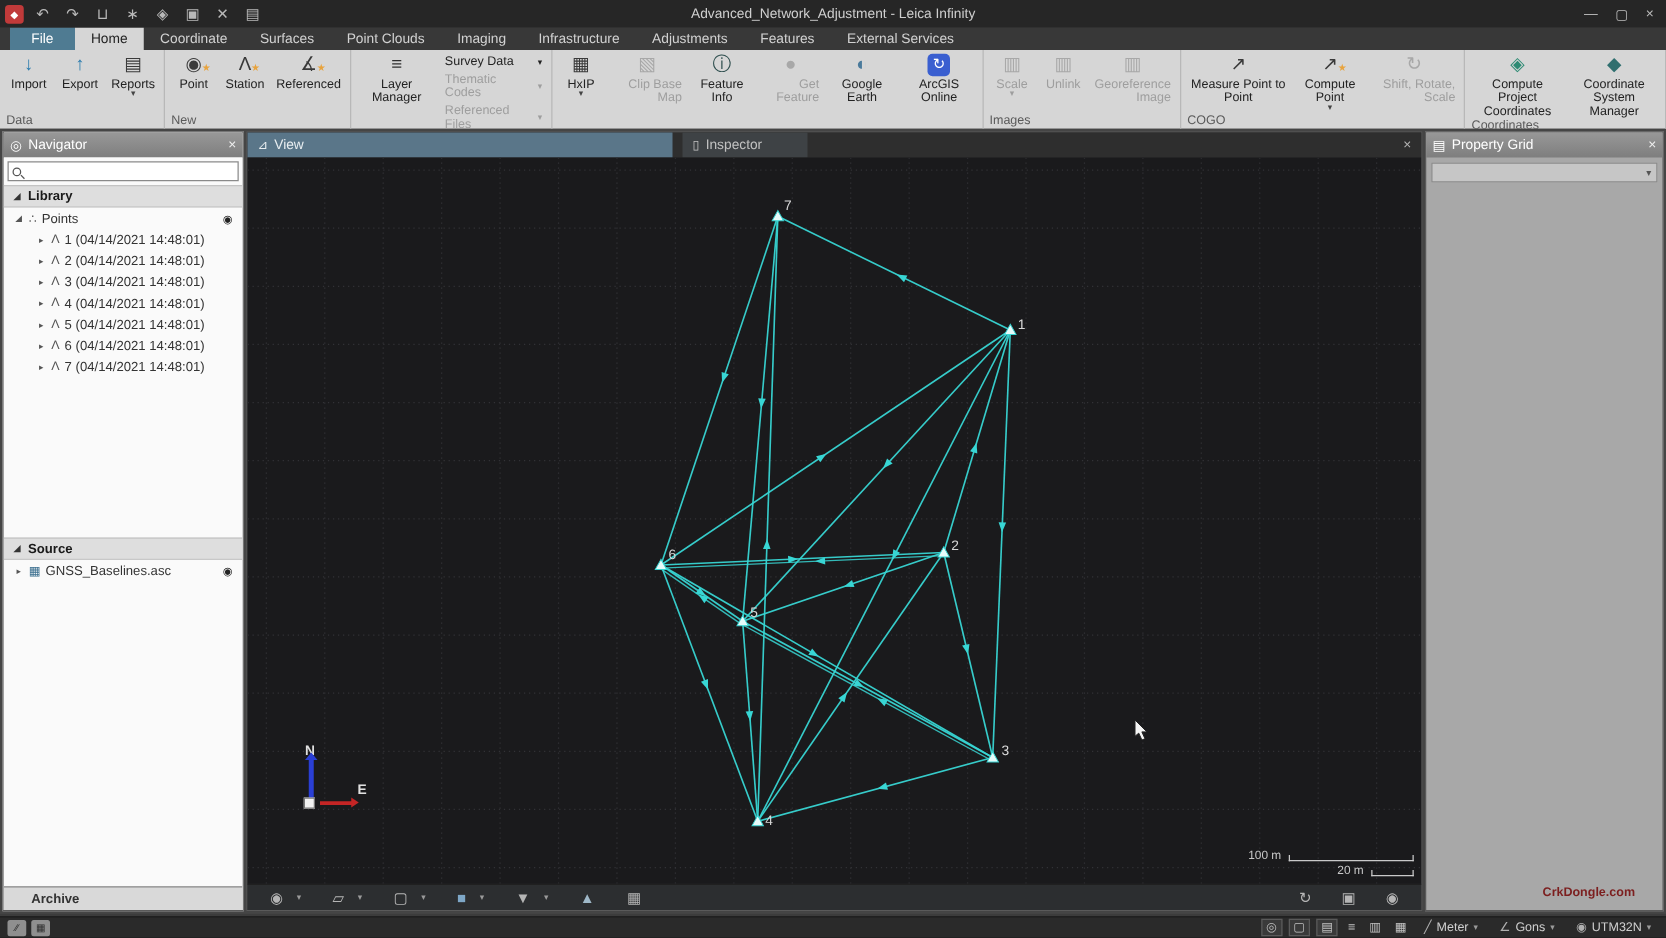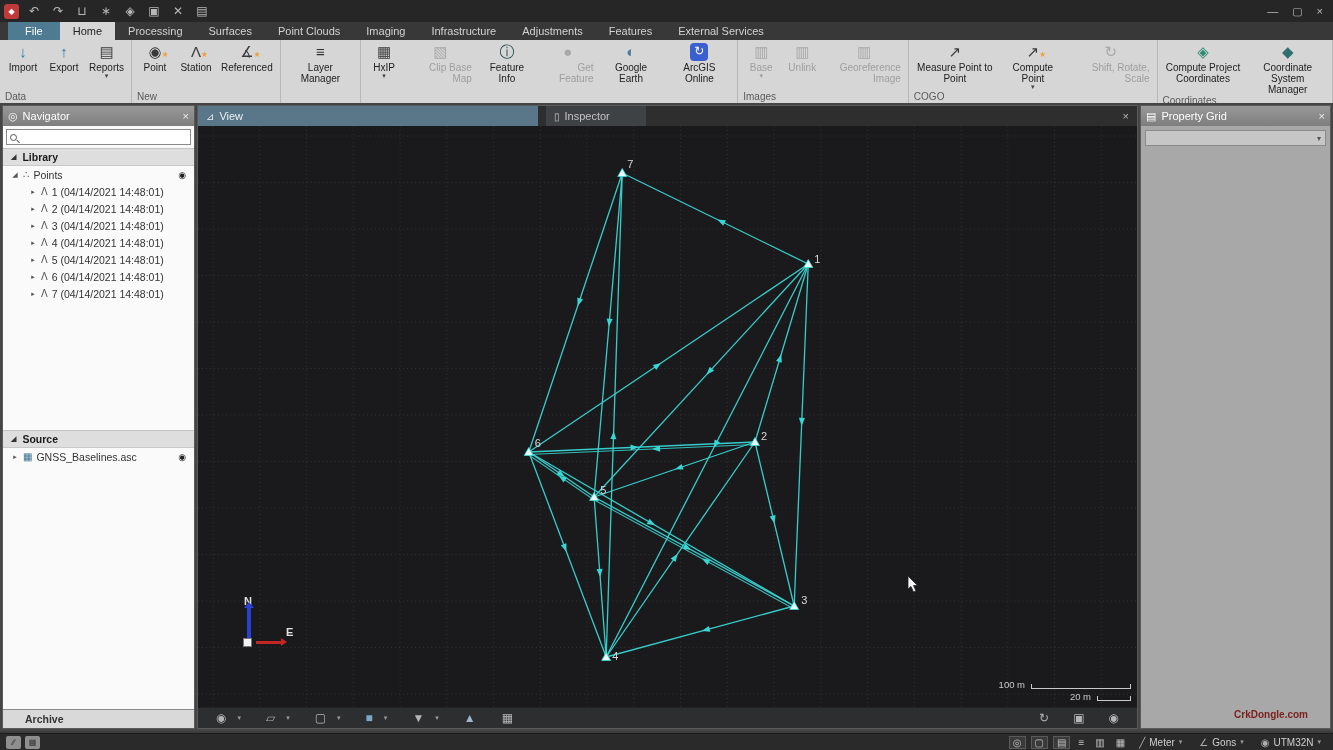--- a/index.html
+++ b/index.html
@@ -131,31 +131,32 @@
         <div class="app-logo">◆</div>
         <div class="qat-btn">↶</div>
         <div class="qat-btn">↷</div>
         <div class="qat-btn">⊔</div>
         <div class="qat-btn">∗</div>
         <div class="qat-btn">◈</div>
         <div class="qat-btn">▣</div>
         <div class="qat-btn">✕</div>
         <div class="qat-btn">▤</div>
       </div>
+    <div class="wtitle">Advanced_Network_Adjustment - Leica Infinity</div>
     <div class="wincontrols" id="wincontrols">
         <span>—</span>
         <span>▢</span>
         <span>×</span>
       </div>
   </div>
 
   <div class="tabrow" id="tabrow">
       <div class="rtab file">File</div>
       <div class="rtab active">Home</div>
-      <div class="rtab">Processing</div>
+      <div class="rtab">Coordinate</div>
       <div class="rtab">Surfaces</div>
       <div class="rtab">Point Clouds</div>
       <div class="rtab">Imaging</div>
       <div class="rtab">Infrastructure</div>
       <div class="rtab">Adjustments</div>
       <div class="rtab">Features</div>
       <div class="rtab">External Services</div>
     </div>
 
   <div class="ribbon" id="ribbon">
@@ -193,20 +194,34 @@
           </div>
         </div>
         <div class="rgrouplabel">New</div>
       </div>
       <div class="rgroup">
         <div class="rrow">
           <div class="rbtn">
             <div class="ricon" style="color: rgb(47, 47, 47);">≡</div>
             <div class="rlabel-txt">Layer Manager</div>
           </div>
+          <div class="rmenu-col">
+            <div class="rmenu">
+              <span>Survey Data</span>
+              <span class="mcaret">▾</span>
+            </div>
+            <div class="rmenu disabled">
+              <span>Thematic Codes</span>
+              <span class="mcaret">▾</span>
+            </div>
+            <div class="rmenu disabled">
+              <span>Referenced Files</span>
+              <span class="mcaret">▾</span>
+            </div>
+          </div>
         </div>
       </div>
       <div class="rgroup">
         <div class="rrow">
           <div class="rbtn">
             <div class="ricon" style="color: rgb(58, 58, 58);">▦</div>
             <div class="rlabel-txt">HxIP</div>
             <div class="caret">▾</div>
           </div>
           <div class="rbtn disabled">
@@ -228,21 +243,21 @@
           <div class="rbtn">
             <div class="ricon boxed" style="background: rgb(58, 95, 208); color: rgb(255, 255, 255);">↻</div>
             <div class="rlabel-txt">ArcGIS Online</div>
           </div>
         </div>
       </div>
       <div class="rgroup">
         <div class="rrow">
           <div class="rbtn disabled">
             <div class="ricon">▥</div>
-            <div class="rlabel-txt">Base</div>
+            <div class="rlabel-txt">Scale</div>
             <div class="caret">▾</div>
           </div>
           <div class="rbtn disabled">
             <div class="ricon">▥</div>
             <div class="rlabel-txt">Unlink</div>
           </div>
           <div class="rbtn disabled">
             <div class="ricon">▥</div>
             <div class="rlabel-txt">Georeference Image</div>
           </div>

